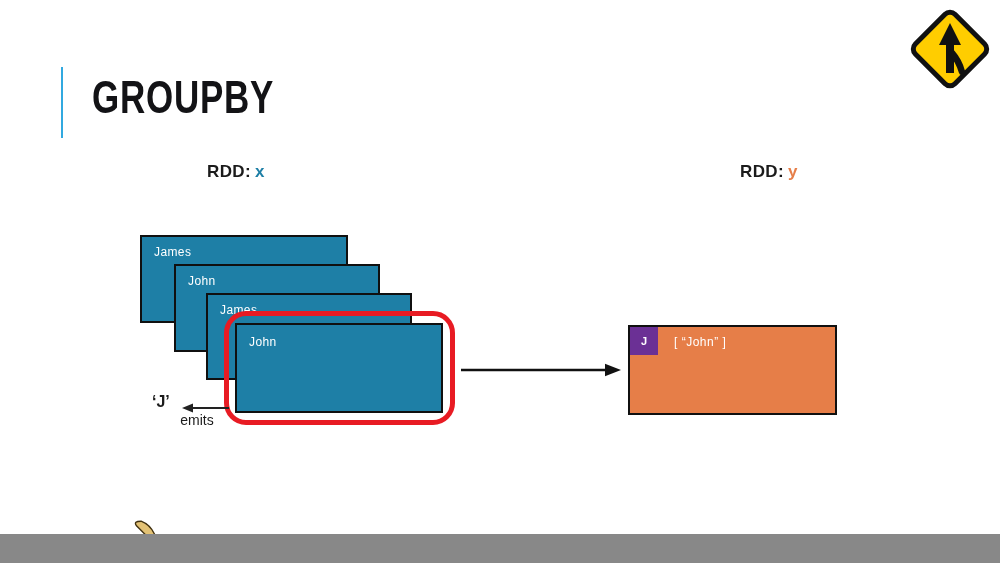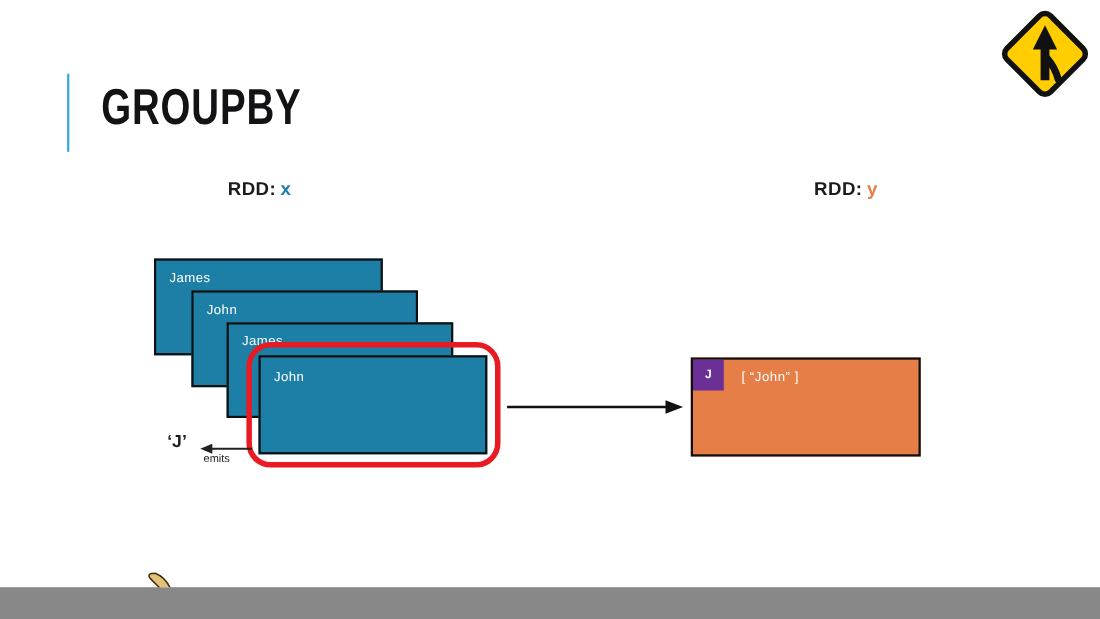--- a/index.html
+++ b/index.html
@@ -44,21 +44,21 @@
   }
   .key-chip{
     position:absolute;left:0;top:0;width:28px;height:28px;background:#6B3095;
     display:flex;align-items:center;justify-content:center;
     color:#fff;font-size:11px;font-weight:700;
   }
   .result-value{position:absolute;left:44px;top:8px;color:#ffffff;font-size:12px;letter-spacing:0.5px;}
   
   .emits-symbol{position:absolute;left:152px;top:393px;font-size:16px;font-weight:700;color:#1b1b1b;}
   .emits-arrow{position:absolute;left:179px;top:400px;}
-  .emits-label{position:absolute;left:173px;top:412px;width:48px;text-align:center;font-size:10px;color:#1b1b1b;}
+  .emits-label{position:absolute;left:173px;top:412px;width:48px;text-align:center;font-size:14px;color:#1b1b1b;}
   
   .merge-sign{position:absolute;left:908px;top:5px;}
   .metamorphosis{position:absolute;left:8px;top:515px;}
 </style>
 </head>
 <body>
 
 <div class="stage">
 
   <div class="accent-line"></div>

